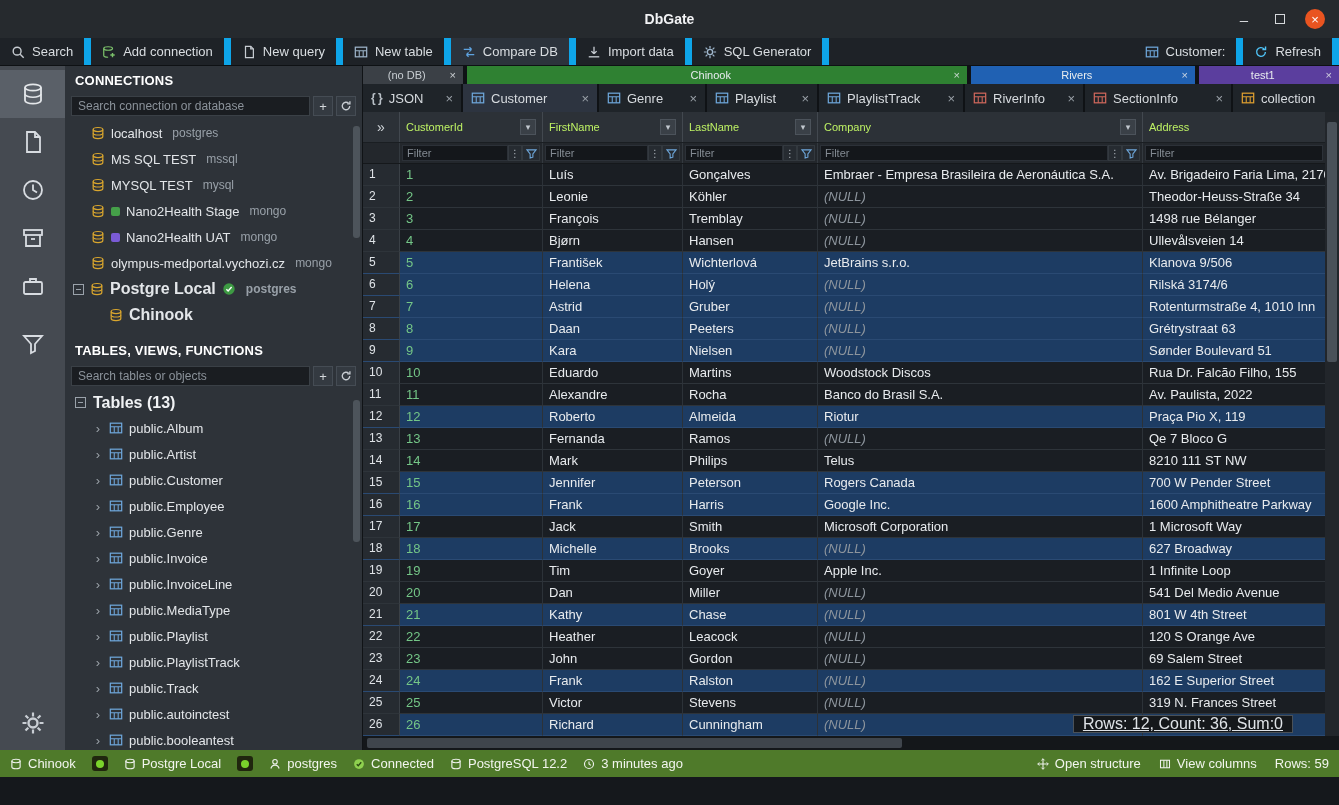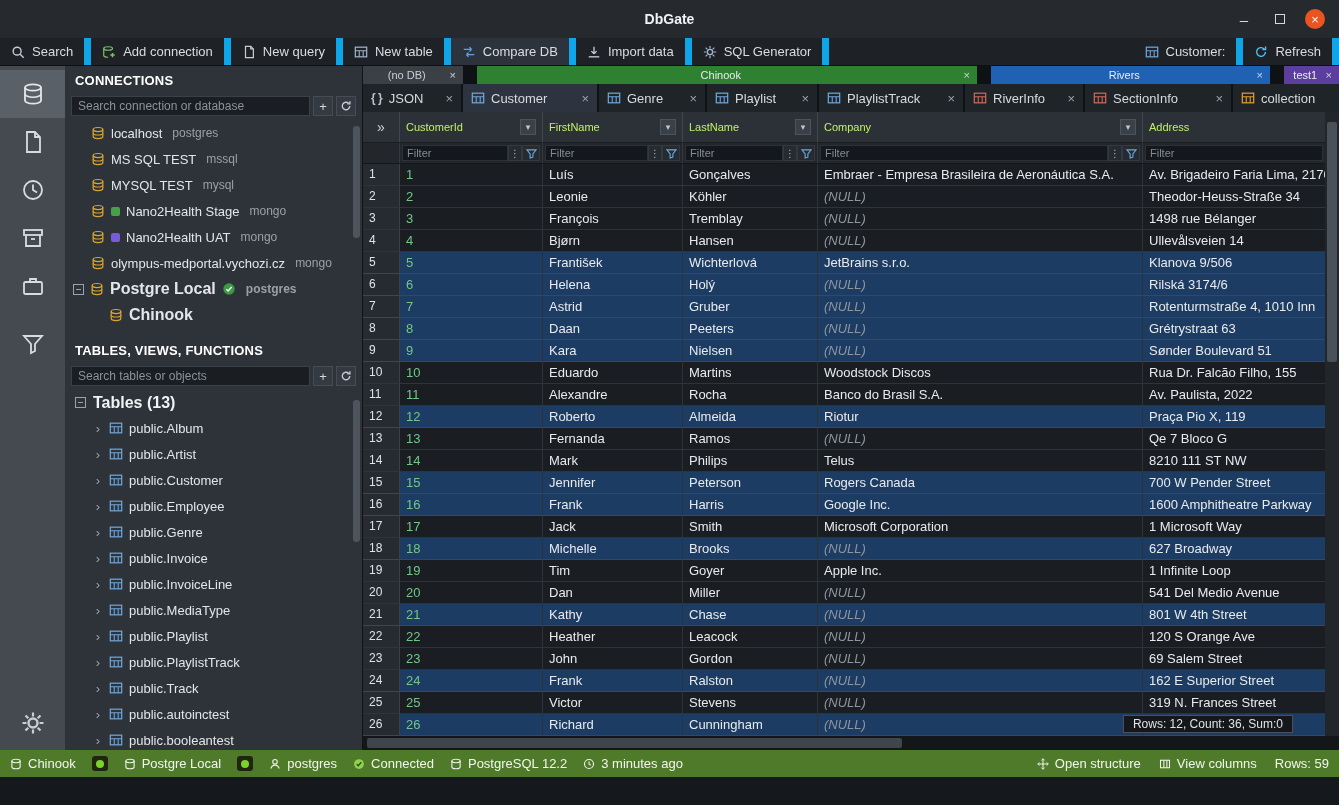--- a/index.html
+++ b/index.html
@@ -62,26 +62,26 @@
   .group-row { height:25px; display:flex; align-items:center; gap:7px; padding-left:10px; font-weight:bold; color:#f0f2f4; }
   .panel-scroll { position:absolute; width:7px; border-radius:3px; background:#4d545b; right:2px; }
   .ps-conn { top:60px; height:112px; }
   .ps-tbl { top:334px; height:142px; }
 
   
   .content { width:976px; position:relative; display:flex; flex-direction:column; background:#15181b; }
 
   
   .dbstrip { height:18px; display:flex; background:#0f1215; }
-  .dbtab { display:flex; align-items:center; font-size:11px; color:#e8ecef; padding:0 7px; margin-right:14px; position:relative; }
+  .dbtab { display:flex; align-items:center; font-size:11px; color:#e8ecef; padding:0 7px; margin-right:4px; position:relative; }
   .dbtab .lbl { flex:1; text-align:center; overflow:hidden; white-space:nowrap; }
   .dbtab .x { color:#e3e7ea; opacity:.85; font-size:11px; margin-left:6px; }
   .db-nodb { width:100px; background:#3b4046; color:#c9ced3; }
   .db-chinook { width:500px; background:#2f8132; }
-  .db-rivers { width:279px; background:#2061b3; }
+  .db-rivers { width:224px; background:#2061b3; }
   .db-test1 { flex:1; background:#5b3e9e; margin-right:0; }
 
   
   .tabstrip { height:28px; display:flex; background:#15181b; }
   .otab { display:flex; align-items:center; gap:6px; padding:0 8px; font-size:13px; color:#d7dbdf; background:#1f2429; border-right:2px solid #0f1215; white-space:nowrap; overflow:hidden; }
   .otab.active { background:#2d3440; }
   .otab .x { color:#9aa1a8; margin-left:auto; font-size:13px; }
   .json-braces { color:#b9c0c7; font-weight:bold; font-size:12px; }
   .t-json { width:100px; } .t-customer { width:136px; } .t-genre { width:108px; }
   .t-playlist { width:112px; } .t-ptrack { width:146px; } .t-river { width:120px; }
@@ -112,21 +112,21 @@
   .w-last { width:135px; } .w-comp { width:325px; } .w-addr { width:182px; border-right:none; }
 
   
   .vscroll { position:absolute; top:46px; right:0; width:14px; height:624px; background:#22262b; }
   .vthumb { position:absolute; top:10px; left:2px; width:10px; height:240px; background:#4a5159; border-radius:2px; }
   .hscroll { position:absolute; bottom:0; left:0; width:962px; height:14px; background:#14171a; }
   .hthumb { position:absolute; top:2px; left:4px; width:535px; height:10px; background:#3f454c; border-radius:2px; }
   .scroll-corner { position:absolute; bottom:0; right:0; width:14px; height:14px; background:#14171a; }
 
   
-  .sel-overlay { position:absolute; top:649px; right:46px; height:18px; line-height:16px; padding:0 9px; background:#15181b; border:1px solid #4a5158; color:#dfe3e7; font-size:12px; white-space:nowrap; z-index:5; }
+  .sel-overlay { position:absolute; top:649px; right:46px; height:18px; line-height:16px; padding:0 9px; background:#15181b; border:1px solid #4a5158; color:#dfe3e7; font-size:16px; white-space:nowrap; z-index:5;text-decoration:underline; }
 
   
   .statusbar { height:27px; background:#4f7a2a; display:flex; align-items:center; padding:0 10px; gap:16px; font-size:13px; color:#f2f5ee; }
   .sb-item { display:flex; align-items:center; gap:6px; white-space:nowrap; }
   .sb-right { margin-left:auto; display:flex; align-items:center; gap:18px; }
   .dot-badge { width:16px; height:15px; background:#20260e; border-radius:3px; display:flex; align-items:center; justify-content:center; }
   .dot-badge i { width:8px; height:8px; border-radius:50%; background:#7ad22b; }
 </style>
 </head>
 <body>

